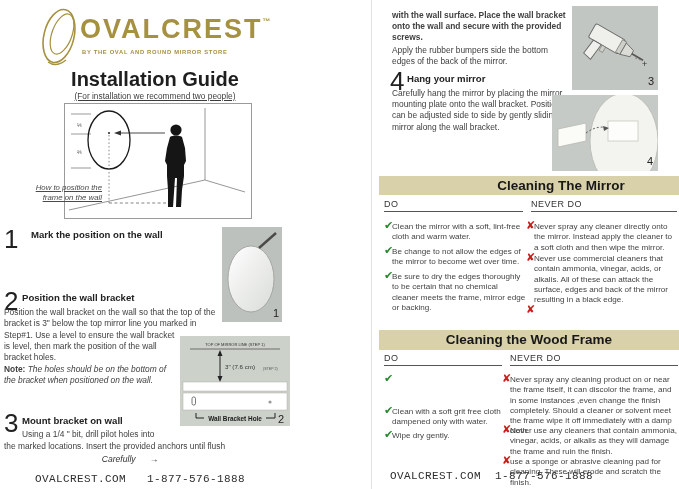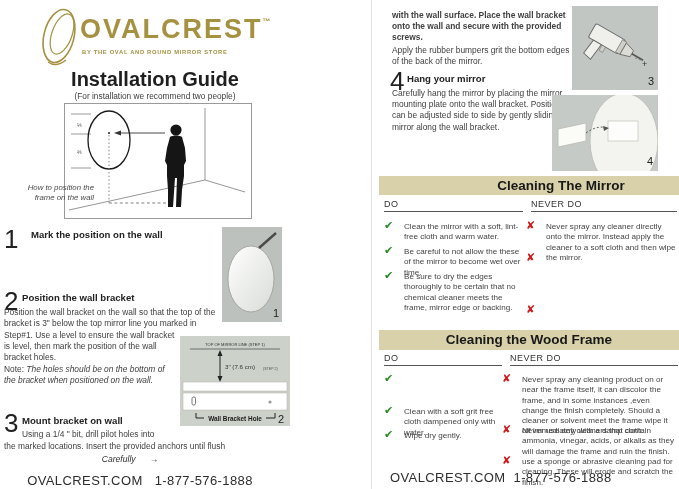--- a/index.html
+++ b/index.html
@@ -10,36 +10,36 @@
   .brand-name{font-size:27px;font-weight:700;color:#a59140;letter-spacing:2px;line-height:1;}
   .brand-tm{font-size:8px;font-weight:700;color:#a59140;vertical-align:14px;letter-spacing:0;}
   .brand-tagline{font-size:5.8px;letter-spacing:.7px;color:#a59140;font-weight:700;}
   .page-title{font-size:20px;font-weight:700;color:#1e1e1e;text-align:center;}
   .page-subtitle{font-size:8.3px;color:#3c3c3c;text-align:center;}
   .diagram-box{border:1px solid #9a9a9a;background:#fff;}
   .diagram-caption{font-size:7.8px;font-style:italic;color:#4a4a4a;text-align:right;line-height:1.3;}
   .step-num{font-size:26px;font-weight:400;color:#222;line-height:1;}
   .step-heading{font-size:9.6px;font-weight:700;color:#222;}
   .step-body{font-size:8.4px;line-height:1.33;color:#414141;}
-  .note-label{font-weight:400;font-style:normal;}
+  .note-label{font-weight:700;font-style:normal;}
   .note-text{font-style:italic;}
   .continued{font-size:8.6px;font-style:italic;color:#333;text-align:center;}
   .continued .arrow{font-style:normal;font-weight:700;margin-left:14px;}
-  .doc-footer{font-size:13px;color:#2e2e2e;letter-spacing:.4px;white-space:pre;text-align:center;}
+  .doc-footer{font-size:11px;color:#2e2e2e;letter-spacing:.4px;white-space:pre;text-align:center;font-family:Liberation Mono, monospace;}
   .figure{background:#bdc1bd;overflow:hidden;}
   
   .r-para{font-size:8.4px;line-height:1.33;color:#414141;}
   .section-bar{background:#d8d1a9;text-align:center;}
   .section-title{font-size:13.5px;font-weight:700;color:#181818;line-height:19px;}
   .col-header{font-size:9px;color:#333;letter-spacing:.5px;border-bottom:1.5px solid #555;padding-bottom:2px;}
   .li{position:absolute;font-size:8.1px;line-height:1.27;color:#444;}
   .li .icon{position:absolute;left:0;top:-2px;font-size:11px;line-height:1;}
   .li .icon.check{color:#28882b;}
   .li .icon.cross{color:#cc1c1c;}
-  .li .li-text{display:block;margin-left:20px;}
+  .li .li-text{display:block;margin-left:8px;}
   .page-divider{width:1px;background:#e2e2e0;}
   svg text{font-family:"Liberation Sans",sans-serif;}
 </style>
 </head>
 <body>
 
 <div id="page">
 
   <div class="abs" style="left:0;top:0;width:372px;height:489px;">
 
@@ -47,21 +47,21 @@
       <svg width="46" height="64" viewBox="0 0 46 64">
         <ellipse cx="23" cy="32" rx="15" ry="27" fill="none" stroke="#a59140" stroke-width="1.6" transform="rotate(14 23 32)"></ellipse>
         <ellipse cx="26" cy="30" rx="10" ry="21" fill="none" stroke="#a59140" stroke-width="1.2" transform="rotate(20 26 30)"></ellipse>
         <path d="M12,58 Q20,64 30,56" fill="none" stroke="#a59140" stroke-width="1.4"></path>
       </svg>
     </div>
     <div class="abs brand-name" style="left:80px;top:16px;"><span>OVALCREST</span><span class="brand-tm">™</span></div>
     <div class="abs brand-tagline" style="left:82px;top:49px;">BY THE OVAL AND ROUND MIRROR STORE</div>
 
     <div class="abs page-title" style="left:25px;top:68px;width:260px;">Installation Guide</div>
-    <div class="abs page-subtitle" style="left:25px;top:91px;width:260px;">(For installation we recommend two people)</div>
+    <div class="abs page-subtitle" style="left:25px;top:91px;width:260px;text-decoration:underline;">(For installation we recommend two people)</div>
 
     <div class="abs diagram-box" style="left:64px;top:103px;width:186px;height:114px;">
       <svg width="184" height="112" viewBox="0 0 184 112">
 
         <line x1="140" y1="4" x2="140" y2="76" stroke="#8a8a8a" stroke-width="0.9"></line>
         <line x1="4" y1="106" x2="140" y2="76" stroke="#8a8a8a" stroke-width="0.9"></line>
         <line x1="140" y1="76" x2="180" y2="88" stroke="#8a8a8a" stroke-width="0.9"></line>
 
         <line x1="6" y1="10" x2="26" y2="10" stroke="#999" stroke-width="1"></line>
         <line x1="6" y1="30" x2="26" y2="30" stroke="#999" stroke-width="1"></line>
@@ -75,21 +75,21 @@
         <line x1="100" y1="29" x2="52" y2="29" stroke="#333" stroke-width="0.9"></line>
         <polygon points="49,29 56,26.4 56,31.6" fill="#333"></polygon>
 
         <line x1="44" y1="31" x2="44" y2="99" stroke="#777" stroke-width="0.9" stroke-dasharray="1.5,2.2"></line>
         <line x1="44" y1="99" x2="108" y2="99" stroke="#777" stroke-width="0.9" stroke-dasharray="3,2.4"></line>
 
         <circle cx="111" cy="26" r="5.6" fill="#151515"></circle>
         <path fill="#151515" d="M105,33 C108,31 114,31 117,33 L120,44 L121,57 L119,61 L119,72 L117,86 L116,103 L111,103 L112,74 L110,74 L108,103 L103,103 L103,86 L102,72 L102,61 L100,57 L102,44 Z"></path>
       </svg>
     </div>
-    <div class="abs diagram-caption" style="left:8px;top:183px;width:86px;">How to position the frame on the wall</div>
+    <div class="abs diagram-caption" style="left:16px;top:183px;width:86px;text-decoration:underline;">How to position the frame on the wall</div>
 
     <div class="abs step-num" style="left:4px;top:226px;">1</div>
     <div class="abs step-heading" style="left:31px;top:229px;">Mark the position on the wall</div>
 
     <div class="abs step-num" style="left:4px;top:288px;">2</div>
     <div class="abs step-heading" style="left:22px;top:292px;">Position the wall bracket</div>
     <div class="abs step-body" style="left:4px;top:307px;width:216px;">Position the wall bracket on the wall so that the top of the bracket is 3" below the top mirror line you marked in</div>
     <div class="abs step-body" style="left:4px;top:330px;width:172px;">Step#1. Use a level to ensure the wall bracket is level, then mark the position of the wall bracket holes.</div>
     <div class="abs step-body" style="left:4px;top:364px;width:170px;"><span class="note-label">Note:</span><span class="note-text"> The holes should be on the bottom of the bracket when positioned on the wall.</span></div>
 
@@ -134,21 +134,21 @@
         <text x="98" y="87" font-size="11" fill="#222">2</text>
       </svg>
     </div>
   </div>
 
   <div class="abs page-divider" style="left:371px;top:0;height:489px;"></div>
 
   <div class="abs" style="left:372px;top:0;width:307px;height:489px;">
 
     <div class="abs r-para" style="left:20px;top:10px;width:178px;font-weight:bold;">with the wall surface. Place the wall bracket onto the wall and secure with the provided screws.</div>
-    <div class="abs r-para" style="left:20px;top:45px;width:178px;">Apply the rubber bumpers grit the bottom edges of the back of the mirror.</div>
+    <div class="abs r-para" style="left:20px;top:45px;width:178px;">Apply the rubber bumpers side the bottom edges of the back of the mirror.</div>
 
     <div class="abs step-num" style="left:18px;top:68px;">4</div>
     <div class="abs step-heading" style="left:35px;top:73px;">Hang your mirror</div>
     <div class="abs step-body" style="left:20px;top:88px;width:180px;">Carefully hang the mirror by placing the mirror mounting plate onto the wall bracket. Positioning can be adjusted side to side by gently sliding the mirror along the wall bracket.</div>
 
     <div class="abs figure" style="left:200px;top:6px;width:86px;height:84px;background:#c2c6c2;">
       <svg width="86" height="84" viewBox="0 0 86 84">
         <g transform="rotate(30 40 38)">
           <rect x="16" y="28" width="34" height="16" rx="2" fill="#efefeb" stroke="#666" stroke-width="0.9"></rect>
           <rect x="47" y="29" width="5" height="14" fill="#cfcfc9" stroke="#666" stroke-width="0.6"></rect>
@@ -179,33 +179,34 @@
     </div>
     <div class="abs col-header" style="left:12px;top:199px;width:139px;">DO</div>
     <div class="abs col-header" style="left:159px;top:199px;width:146px;">NEVER DO</div>
 
     <div class="li" style="left:12px;top:222px;width:142px;">
         <span class="icon check">✔</span>
         <span class="li-text">Clean the mirror with a soft, lint-free cloth and warm water.</span>
       </div>
     <div class="li" style="left:12px;top:247px;width:142px;">
         <span class="icon check">✔</span>
-        <span class="li-text">Be careful to not allow the these of the mirror to become wet over time.</span>
+        <span class="li-text">Be change to not allow the edges of the mirror to become wet over time.</span>
       </div>
     <div class="li" style="left:12px;top:272px;width:142px;">
         <span class="icon check">✔</span>
         <span class="li-text">Be sure to dry the edges thoroughly to be certain that no chemical cleaner meets the frame, mirror edge or backing.</span>
       </div>
 
     <div class="li" style="left:154px;top:222px;width:152px;">
         <span class="icon cross">✘</span>
         <span class="li-text">Never spray any cleaner directly onto the mirror. Instead apply the cleaner to a soft cloth and then wipe the mirror.</span>
       </div>
     <div class="li" style="left:154px;top:254px;width:152px;">
         <span class="icon cross">✘</span>
+        <span class="li-text">Never use commercial cleaners that contain ammonia, vinegar, acids, or alkalis. All of these can attack the surface, edges and back of the mirror resulting in a black edge.</span>
       </div>
     <div class="li" style="left:154px;top:306px;width:152px;">
         <span class="icon cross">✘</span>
       </div>
 
     <div class="abs section-bar" style="left:7px;top:330px;width:300px;height:20px;">
       <div class="section-title" style="line-height:20px;">Cleaning the Wood Frame</div>
     </div>
     <div class="abs col-header" style="left:12px;top:353px;width:118px;">DO</div>
     <div class="abs col-header" style="left:138px;top:353px;width:168px;">NEVER DO</div>

